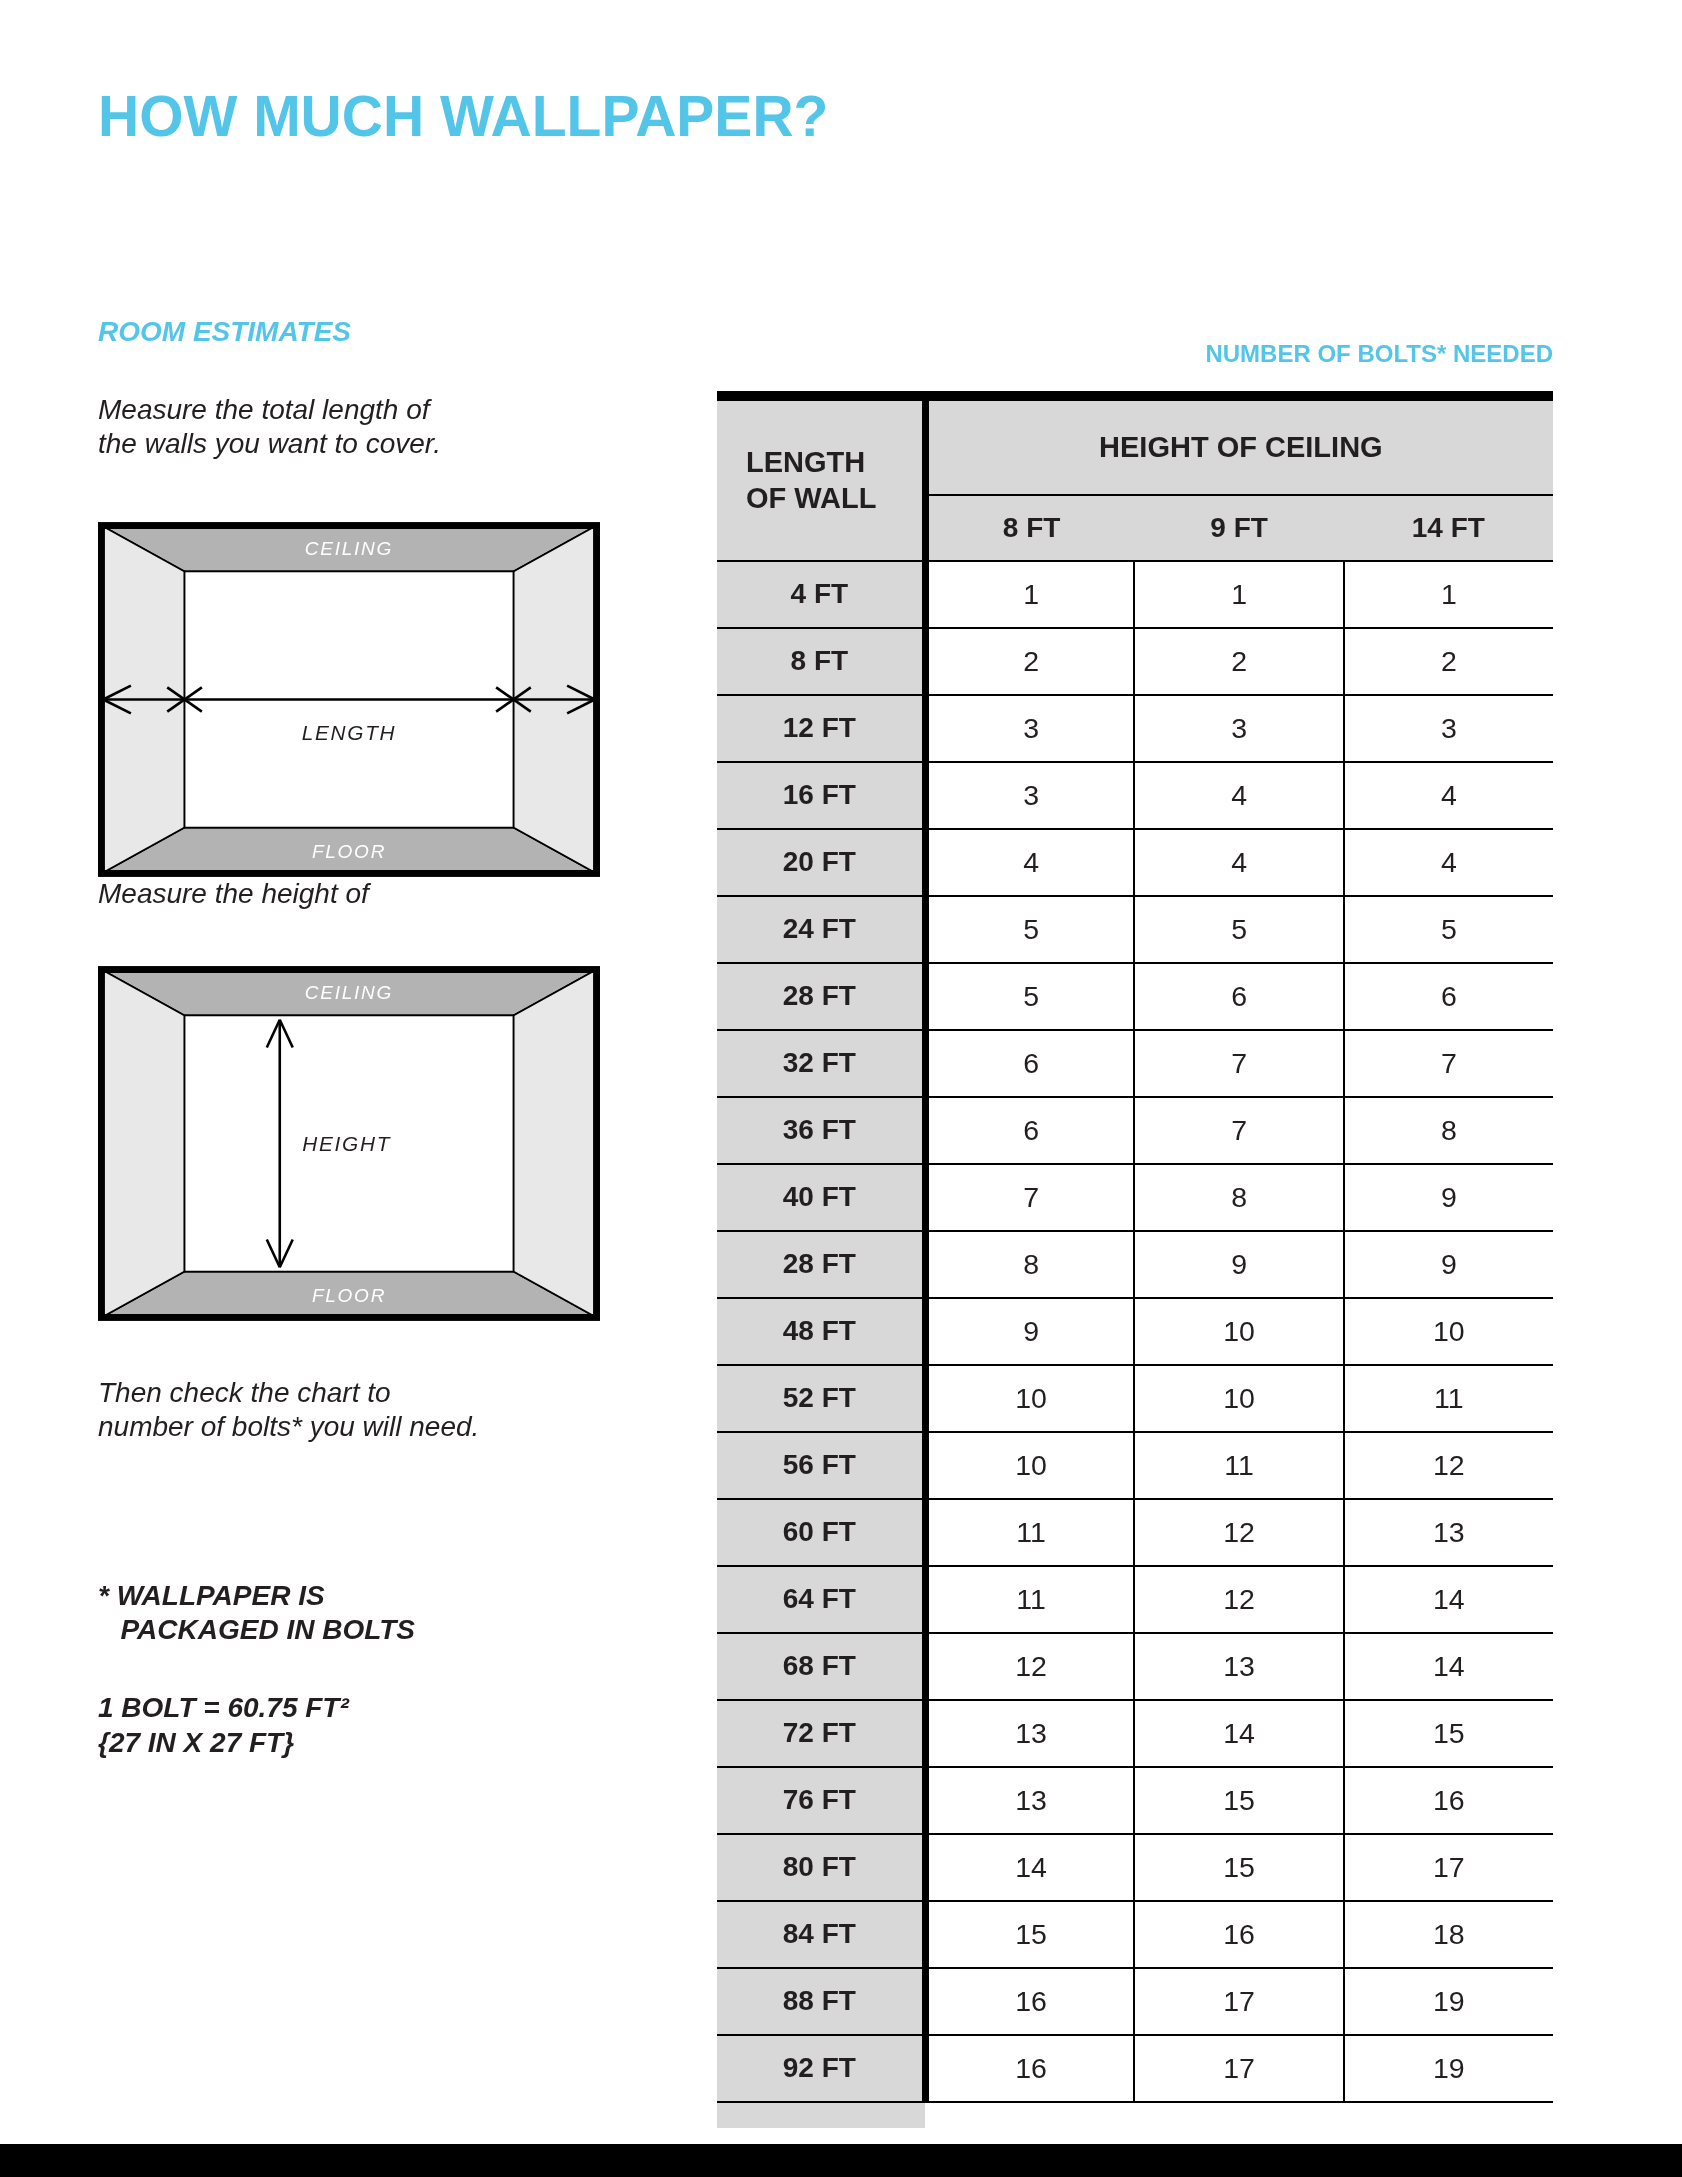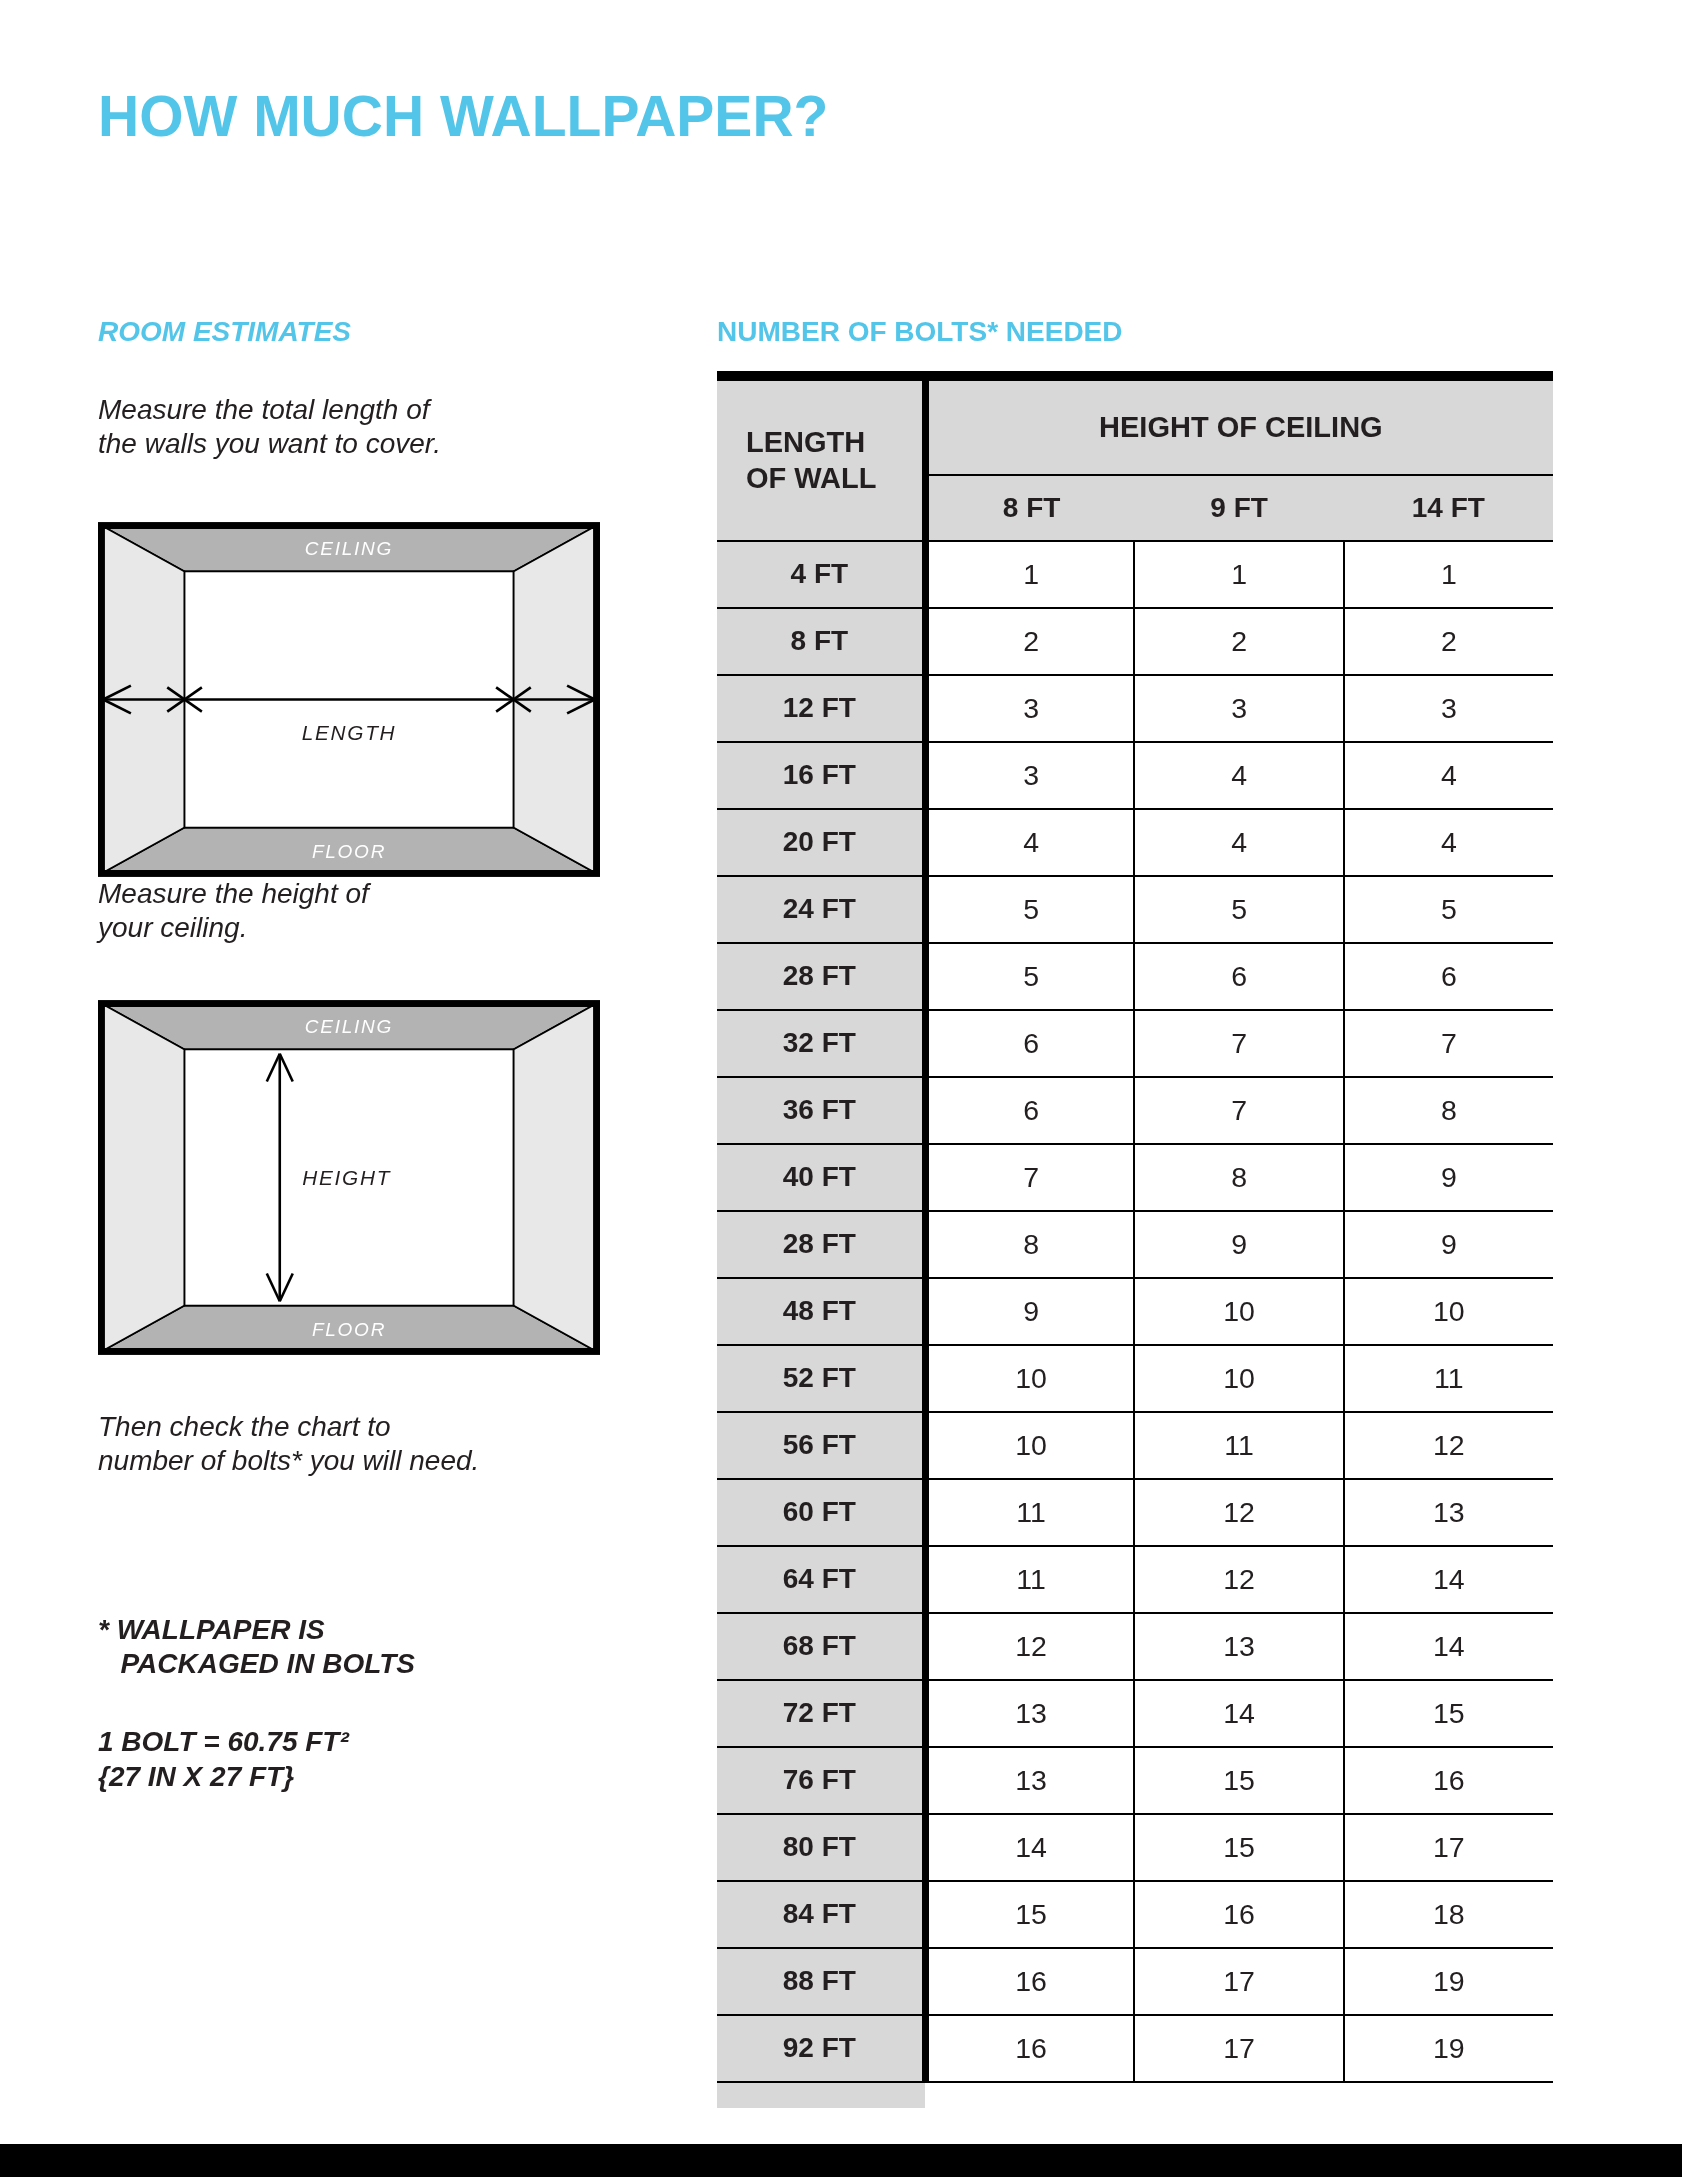--- a/index.html
+++ b/index.html
@@ -34,21 +34,21 @@
   
   .band{fill:var(--band-gray);stroke:#000;stroke-width:2;}
   .wall{fill:var(--wall-gray);stroke:#000;stroke-width:2;}
   .inner{fill:#fff;stroke:#000;stroke-width:2;}
   .frame{fill:none;stroke:#000;stroke-width:8;}
   .arrow{stroke:#000;stroke-width:3;fill:none;}
   .band-label{font-size:22px;letter-spacing:2px;fill:#fff;}
   .dim-label{font-size:24px;letter-spacing:2px;fill:var(--ink);}
   
   .right-col{position:absolute;left:717px;top:316px;width:836px;}
-  .table-heading{text-align:left;font-size:28px;font-weight:bold;color:var(--accent);}
+  .table-heading{text-align:right;font-size:24px;font-weight:bold;color:var(--accent);margin-top:24px;}
   table.bolts{
     border-collapse:collapse;table-layout:fixed;width:836px;
     margin-top:22.5px;border-top:10.4px solid #000;
   }
   th,td{vertical-align:middle;text-align:center;}
   th.len-head{
     background:var(--table-gray);border-right:7px solid #000;
     text-align:left;padding-left:29px;font-size:29px;font-weight:bold;line-height:36px;
   }
   th.span-head{
@@ -103,21 +103,20 @@
       <line x1="460" y1="219" x2="500" y2="191"></line>
     </g>
     <rect class="frame" x="4" y="4" width="572" height="402"></rect>
     <text class="band-label" x="290" y="38" text-anchor="middle">CEILING</text>
     <text class="band-label" x="290" y="388" text-anchor="middle">FLOOR</text>
     <text class="dim-label" x="290" y="252" text-anchor="middle">LENGTH</text>
   </svg>
 
   <div class="step s2">
     <div>Measure the height of</div>
-    <div>your ceiling.</div>
   </div>
 
   <svg class="diagram d2" width="502" height="355" viewBox="0 0 580 410">
     <polygon class="band" points="4,4 576,4 480,57 100,57"></polygon>
     <polygon class="band" points="4,406 576,406 480,353 100,353"></polygon>
     <polygon class="wall" points="4,4 100,57 100,353 4,406"></polygon>
     <polygon class="wall" points="576,4 480,57 480,353 576,406"></polygon>
     <rect class="inner" x="100" y="57" width="380" height="296"></rect>
     <g class="arrow">
       <line x1="210" y1="62" x2="210" y2="348"></line>

